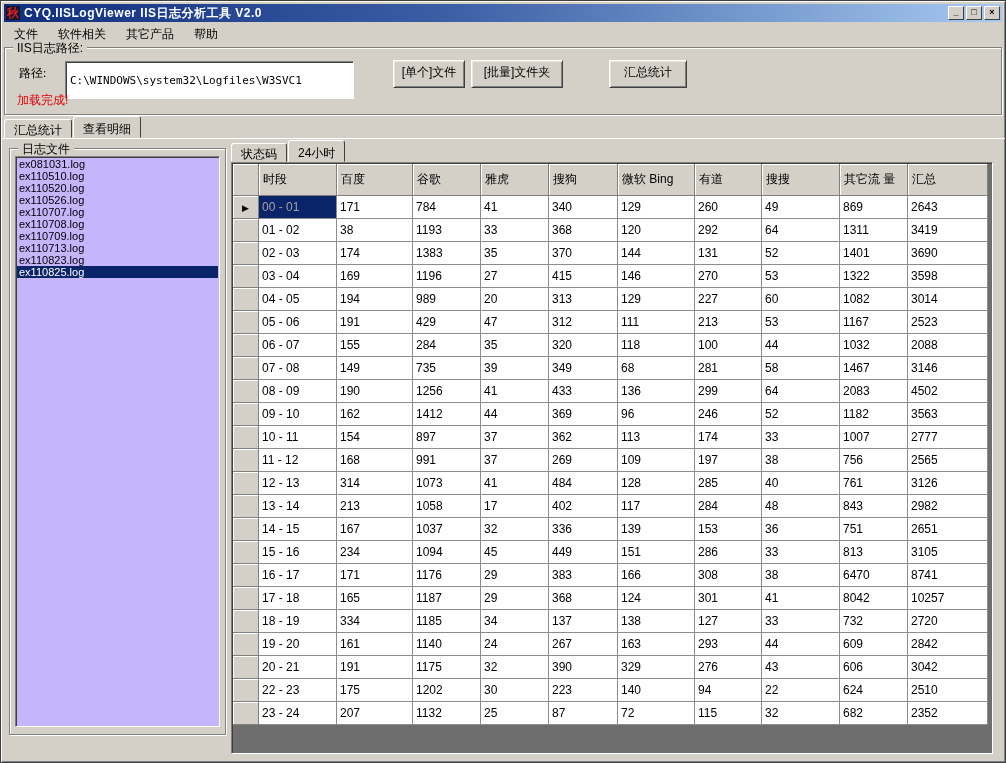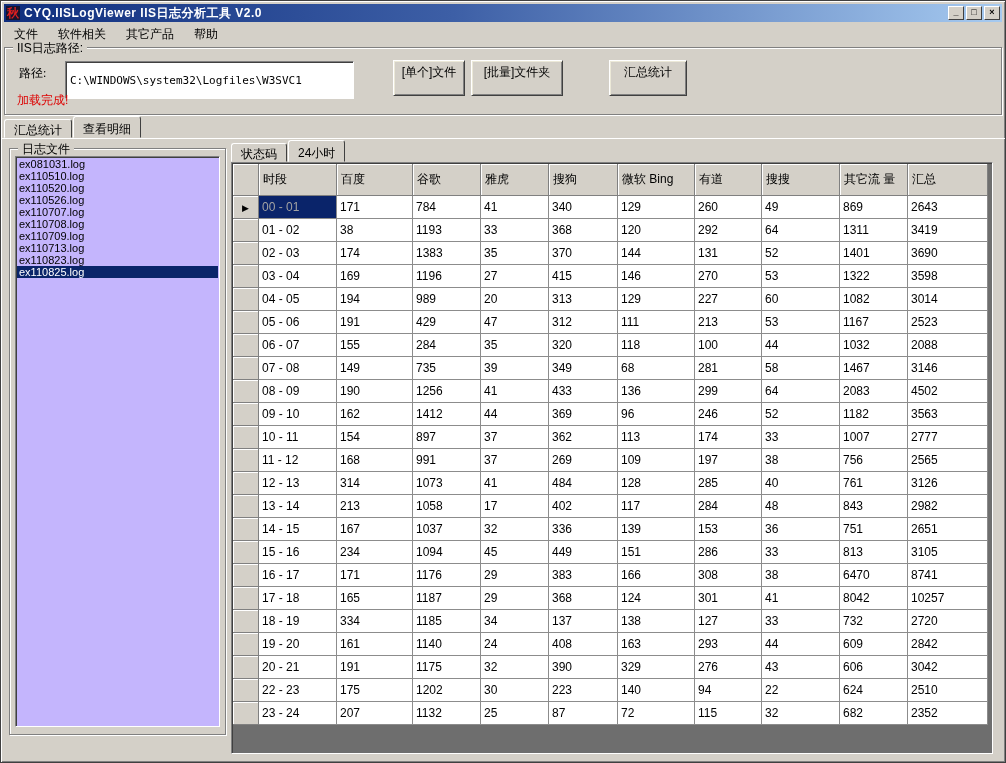--- a/index.html
+++ b/index.html
@@ -35,21 +35,21 @@
   .groupbox{position:absolute;border:1px solid var(--sh);
     box-shadow:inset 1px 1px 0 var(--hl), 1px 1px 0 var(--hl);}
   .groupbox>.gb-label{position:absolute;top:-8px;left:8px;background:var(--face);padding:0 4px;white-space:nowrap;}
 
   
   .lbl{position:absolute;white-space:nowrap;}
   .path-input{position:absolute;left:60px;top:13px;width:289px;height:22px;background:#fff;
     border:1px solid;border-color:var(--sh) var(--hl) var(--hl) var(--sh);
     box-shadow:inset 1px 1px 0 var(--dk);
     font-family:"DejaVu Sans Mono",monospace;font-size:11px;padding:18px 4px;}
-  .btn{position:absolute;top:12px;height:36px;background:var(--face);
+  .btn{position:absolute;top:12px;height:28px;background:var(--face);
     border:1px solid;border-color:var(--hl) var(--dk) var(--dk) var(--hl);
     box-shadow:inset 1px 1px 0 #ece9d8, inset -1px -1px 0 var(--sh);
     font-size:12px;text-align:center;line-height:22px;cursor:default;white-space:nowrap;}
   .status{position:absolute;left:12px;top:44px;color:var(--status-red);white-space:nowrap;}
 
   
   .tab-strip{position:absolute;display:flex;align-items:flex-end;}
   .tab{background:var(--face);border:1px solid;border-color:var(--hl) var(--dk) var(--face) var(--hl);
     border-radius:3px 3px 0 0;padding:2px 9px;height:19px;margin-right:1px;white-space:nowrap;cursor:default;}
   .tab.active{height:22px;padding-top:4px;position:relative;z-index:3;text-align:center;}
@@ -420,21 +420,21 @@
             <td class="data-cell">33</td>
             <td class="data-cell">732</td>
             <td class="data-cell">2720</td>
           </tr>
           <tr>
             <td class="sel-cell"></td>
             <td class="data-cell">19 - 20</td>
             <td class="data-cell">161</td>
             <td class="data-cell">1140</td>
             <td class="data-cell">24</td>
-            <td class="data-cell">408</td>
+            <td class="data-cell">267</td>
             <td class="data-cell">163</td>
             <td class="data-cell">293</td>
             <td class="data-cell">44</td>
             <td class="data-cell">609</td>
             <td class="data-cell">2842</td>
           </tr>
           <tr>
             <td class="sel-cell"></td>
             <td class="data-cell">20 - 21</td>
             <td class="data-cell">191</td>

